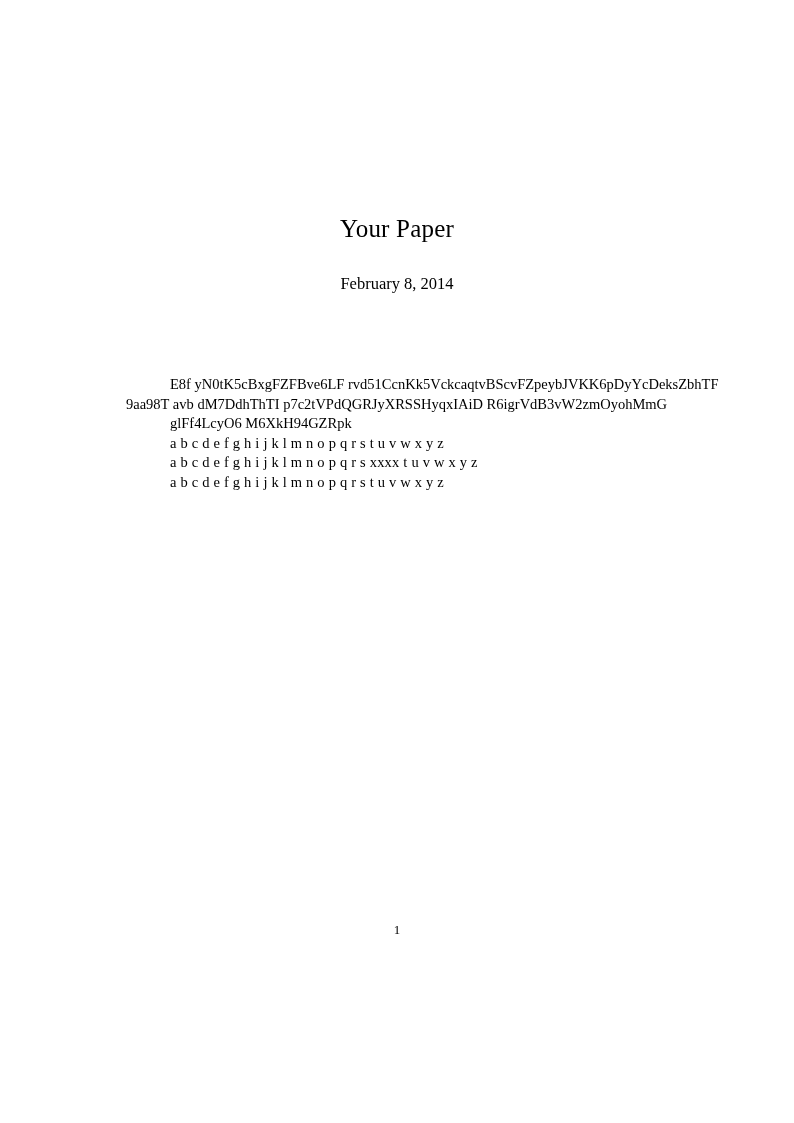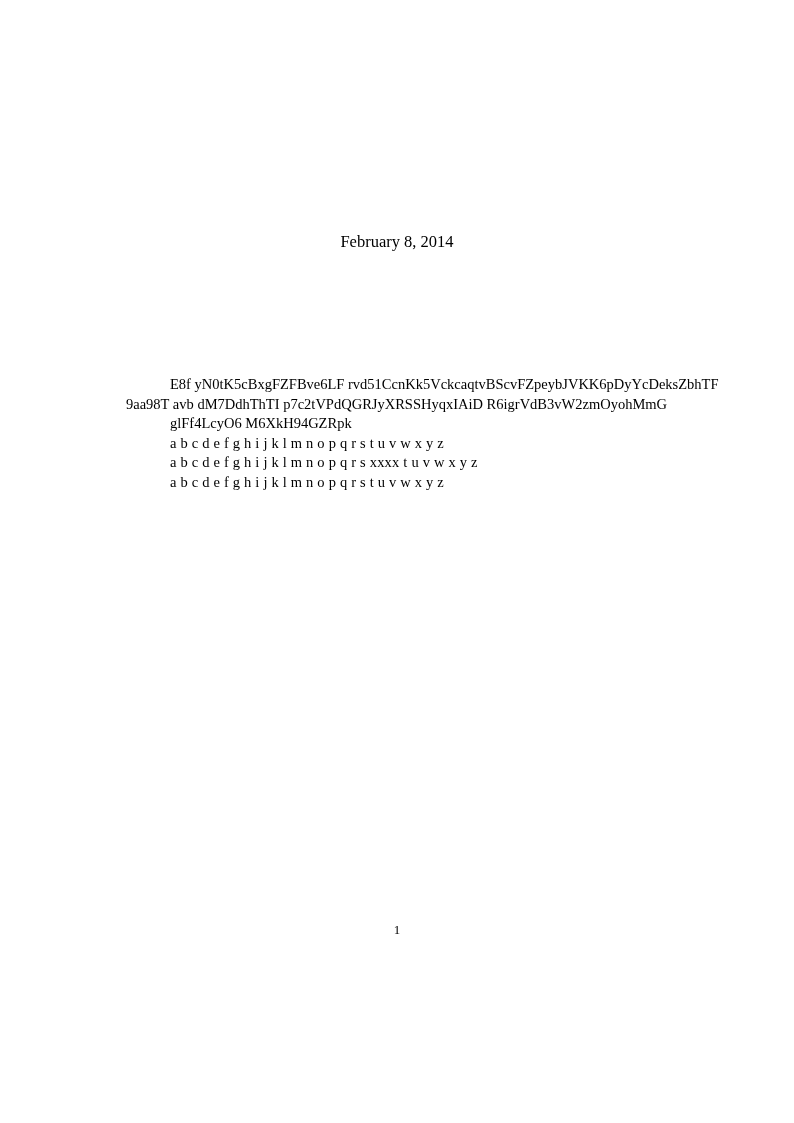--- a/index.html
+++ b/index.html
@@ -32,21 +32,21 @@
     font-size: 25px;
     line-height: 1.2;
     letter-spacing: 0.2px;
   }
   .paper-author {
     font-size: 15px;
     margin-top: 28px;
   }
   .paper-date {
     font-size: 16.5px;
-    margin-top: 18px;
+    margin-top: 30px;
   }
   .body-block {
     position: absolute;
     top: 375px;
     left: 148px;
     width: 660px;
     font-size: 14.5px;
     line-height: 19.6px;
   }
   .para {
@@ -70,20 +70,21 @@
     text-align: center;
     font-size: 13px;
   }
 </style>
 </head>
 <body>
 
 <div class="page">
 
   <div class="title-block">
+    <div class="paper-title">Your Paper</div>
     <div class="paper-date">February 8, 2014</div>
   </div>
 
   <div class="body-block">
     <div class="para indent">E8f yN0tK5cBxgFZFBve6LF rvd51CcnKk5VckcaqtvBScvFZpeybJVKK6pDyYcDeksZbhTF</div>
     <div class="para" style="margin-left:-22px;">9aa98T avb dM7DdhThTI p7c2tVPdQGRJyXRSSHyqxIAiD R6igrVdB3vW2zmOyohMmG</div>
     <div class="para indent">glFf4LcyO6 M6XkH94GZRpk</div>
     <div class="alpha">a b c d e f g h i j k l m n o p q r s t u v w x y z</div>
     <div class="alpha">a b c d e f g h i j k l m n o p q r s xxxx t u v w x y z</div>
     <div class="alpha">a b c d e f g h i j k l m n o p q r s t u v w x y z</div>

